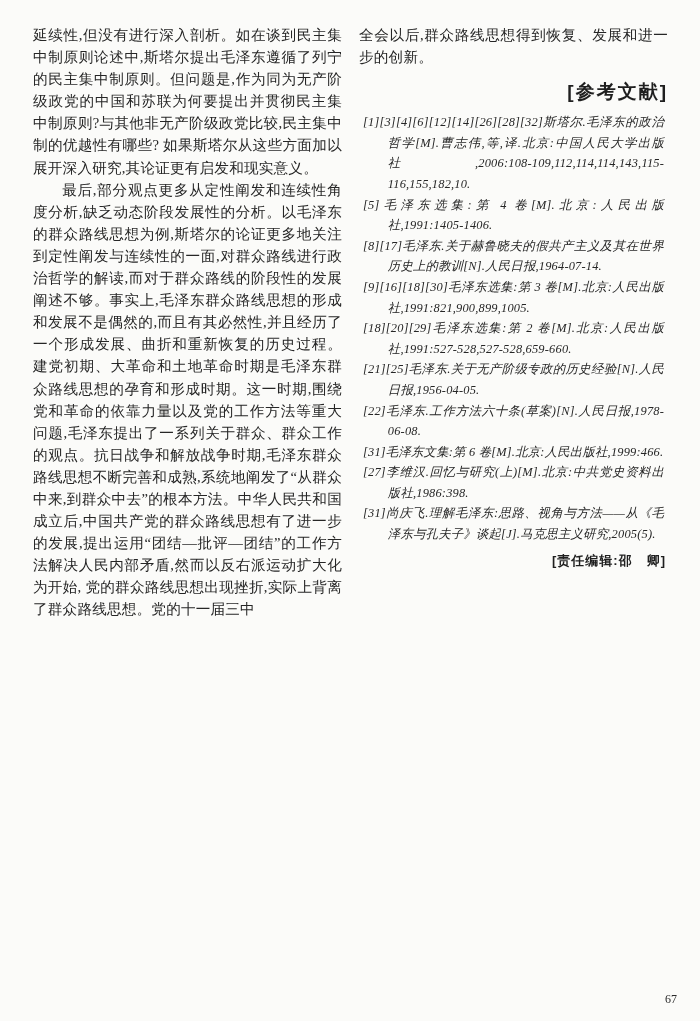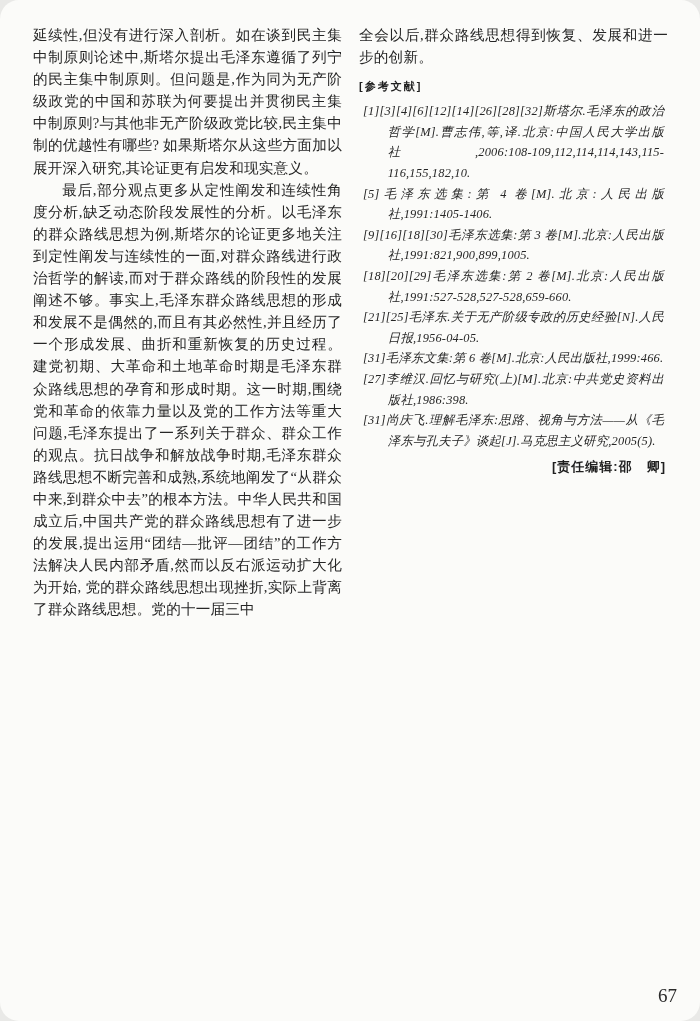--- a/index.html
+++ b/index.html
@@ -8,43 +8,42 @@
     font-family: "Liberation Serif", "DejaVu Serif", serif;
   }
   .page {
     position: relative;
     width: 700px;
     height: 1021px;
     margin: 0 auto;
     background: #fbfbf9;
     color: #262626;
     overflow: hidden;
-    border-radius: 19px;
   }
   .col {
     position: absolute;
     top: 24px;
     width: 309px;
   }
   .col-left  { left: 33px; }
   .col-right { left: 359px; }
   .body-par {
     margin: 0;
     font-size: 14.6px;
     line-height: 22.1px;
     text-align: justify;
     letter-spacing: 0.2px;
   }
   .body-par.indented { text-indent: 2em; }
   .ref-heading {
     margin: 11px 0 7px 0;
     font-family: "Liberation Sans", "DejaVu Sans", sans-serif;
     font-weight: bold;
-    font-size: 11px;
-    text-align: left;
+    font-size: 19px;
+    text-align: right;
     letter-spacing: 2px;
     color: #1f1f1f;
   }
   .ref-list { margin: 4px; }
   .ref {
     margin: 0;
     font-size: 12.4px;
     line-height: 20.6px;
     font-style: italic;
     text-align: justify;
@@ -59,21 +58,21 @@
     font-style: normal;
     font-size: 13px;
     text-align: right;
     letter-spacing: 1px;
     color: #1f1f1f;
   }
   .page-number {
     position: absolute;
     right: 23px;
     bottom: 14px;
-    font-size: 19px;
+    font-size: 12px;
     color: #2a2a2a;
   }
 </style>
 </head>
 <body>
 
 <div class="page">
 
   <div class="col col-left">
     <p class="body-par">延续性,但没有进行深入剖析。如在谈到民主集中制原则论述中,斯塔尔提出毛泽东遵循了列宁的民主集中制原则。但问题是,作为同为无产阶级政党的中国和苏联为何要提出并贯彻民主集中制原则?与其他非无产阶级政党比较,民主集中制的优越性有哪些? 如果斯塔尔从这些方面加以展开深入研究,其论证更有启发和现实意义。</p>
@@ -81,23 +80,25 @@
   </div>
 
   <div class="col col-right">
     <p class="body-par">全会以后,群众路线思想得到恢复、发展和进一步的创新。</p>
 
     <h3 class="ref-heading">[参考文献]</h3>
 
     <div class="ref-list">
       <p class="ref">[1][3][4][6][12][14][26][28][32]斯塔尔.毛泽东的政治哲学[M].曹志伟,等,译.北京:中国人民大学出版社,2006:108-109,112,114,114,143,115-116,155,182,10.</p>
       <p class="ref">[5]毛泽东选集:第 4 卷[M].北京:人民出版社,1991:1405-1406.</p>
+      <p class="ref">[8][17]毛泽东.关于赫鲁晓夫的假共产主义及其在世界历史上的教训[N].人民日报,1964-07-14.</p>
       <p class="ref">[9][16][18][30]毛泽东选集:第 3 卷[M].北京:人民出版社,1991:821,900,899,1005.</p>
       <p class="ref">[18][20][29]毛泽东选集:第 2 卷[M].北京:人民出版社,1991:527-528,527-528,659-660.</p>
       <p class="ref">[21][25]毛泽东.关于无产阶级专政的历史经验[N].人民日报,1956-04-05.</p>
+      <p class="ref">[22]毛泽东.工作方法六十条(草案)[N].人民日报,1978-06-08.</p>
       <p class="ref">[31]毛泽东文集:第 6 卷[M].北京:人民出版社,1999:466.</p>
       <p class="ref">[27]李维汉.回忆与研究(上)[M].北京:中共党史资料出版社,1986:398.</p>
       <p class="ref">[31]尚庆飞.理解毛泽东:思路、视角与方法——从《毛泽东与孔夫子》谈起[J].马克思主义研究,2005(5).</p>
     </div>
 
     <p class="editor-note">[责任编辑:邵　卿]</p>
   </div>
 
   <div class="page-number">67</div>
 

